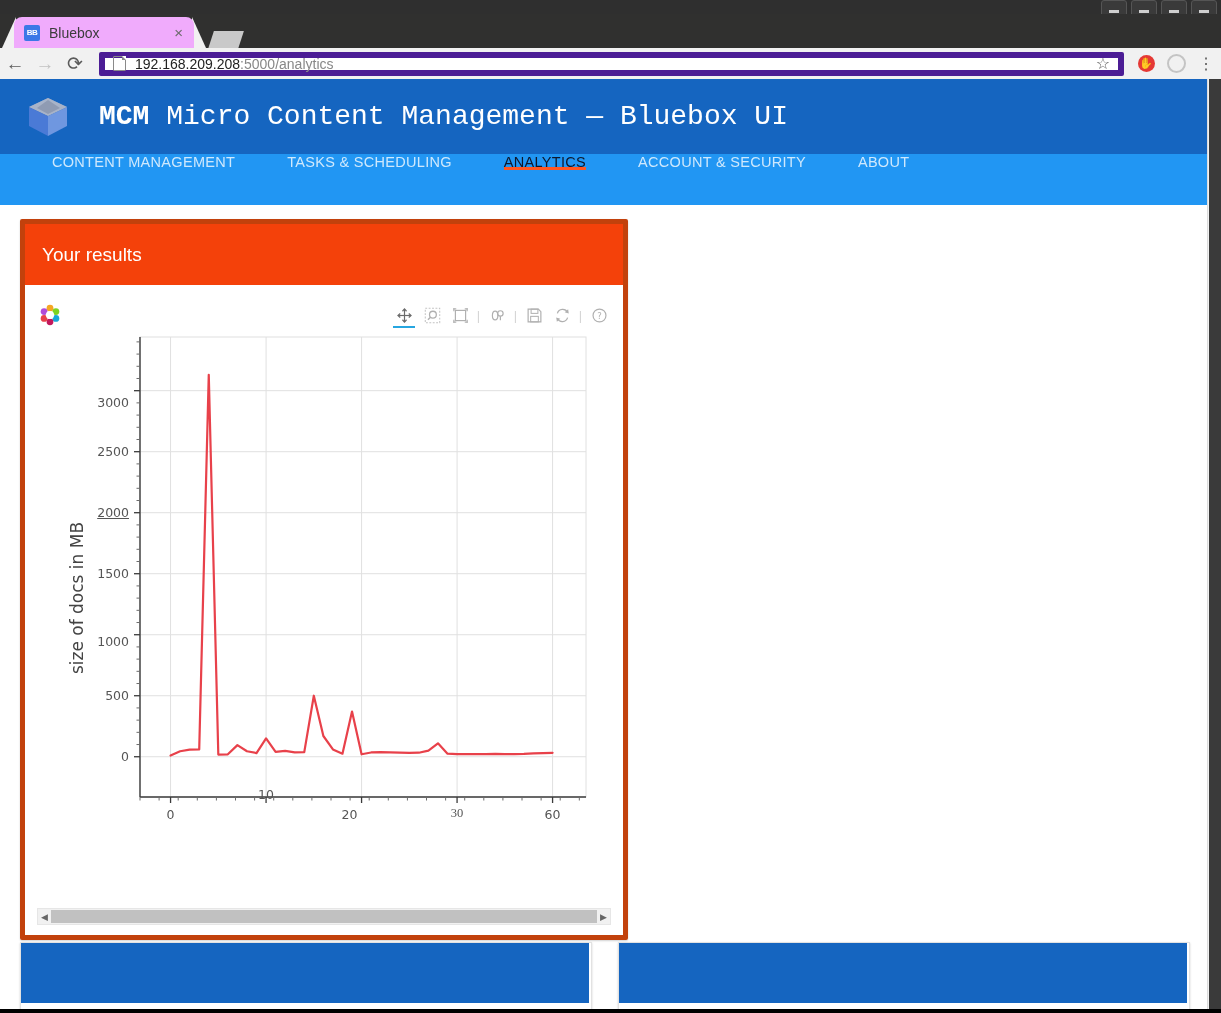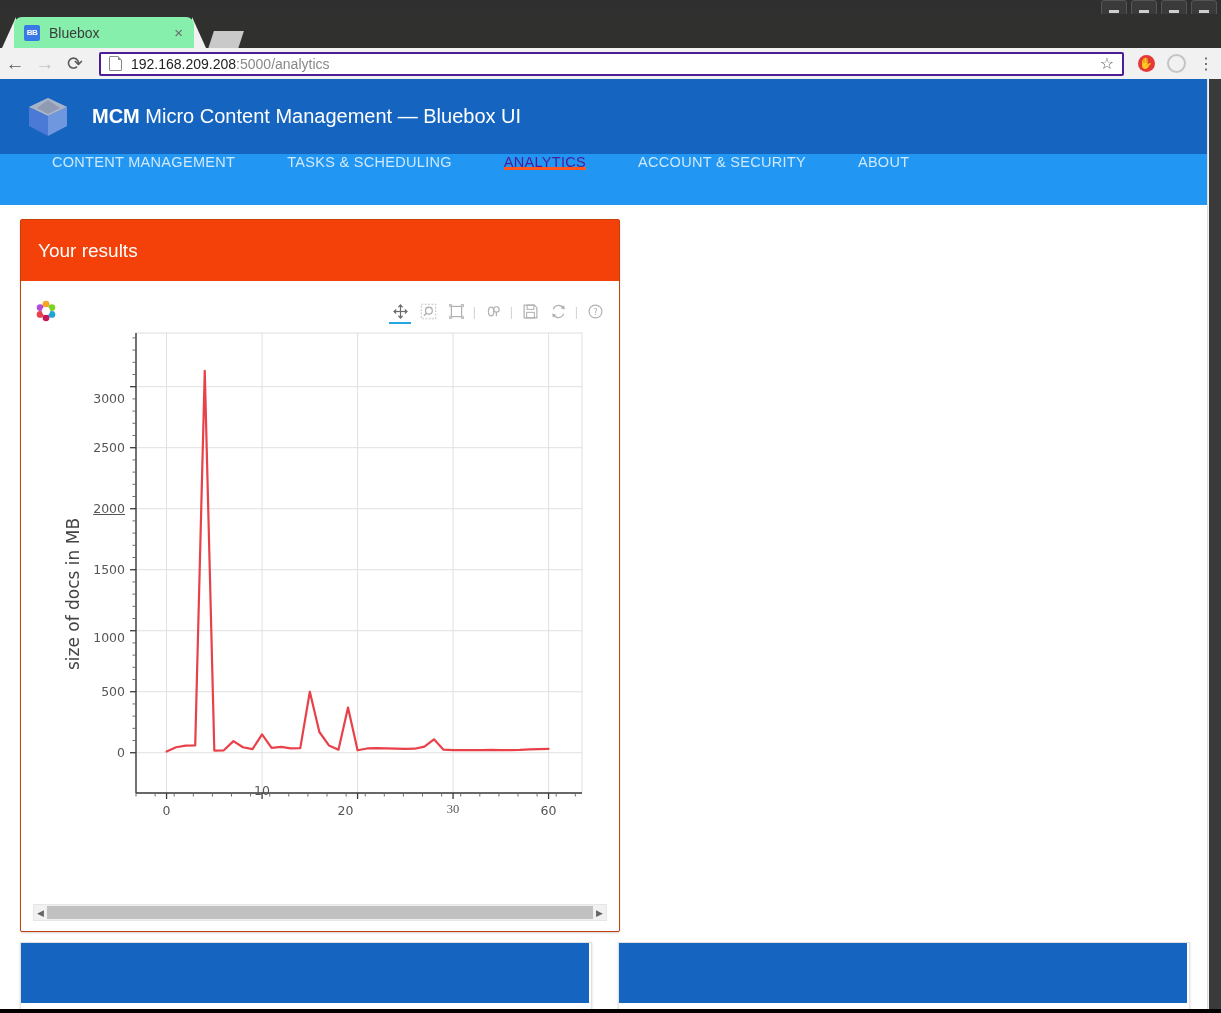--- a/index.html
+++ b/index.html
@@ -26,21 +26,21 @@
     width: 10px; height: 3px; background: #cfcfcf; display: block;
   }
   .win-btn.close i { background: #cfcfcf; }
 
   .tabstrip {
     position: absolute; left: 0; top: 14px; width: 1221px; height: 34px;
     background: #30302f;
   }
   .tab {
     position: absolute; left: 14px; top: 3px; width: 180px; height: 31px;
-    background: #86efac;
+    background: #f0abfc;
     border-radius: 8px 8px 0 0;
     display: flex; align-items: center; padding: 0 8px 0 10px; box-sizing: border-box;
   }
   .tab-left-skew, .tab-right-skew {
     position: absolute; top: 3px; width: 14px; height: 31px; background: #f1f1f1;
   }
   .tab-left-skew { left: 2px; clip-path: polygon(100% 0, 100% 100%, 0 100%); }
   .tab-right-skew { left: 192px; clip-path: polygon(0 0, 100% 100%, 0 100%); }
   .tab-favicon {
     width: 16px; height: 16px; background: #3b78e7; border-radius: 2px;
@@ -61,21 +61,21 @@
     position: absolute; left: 0; top: 48px; width: 1221px; height: 31px;
     background: #f1f1f1; display: flex; align-items: center;
   }
   .nav-ico {
     width: 30px; height: 30px; display: flex; align-items: center; justify-content: center;
     font-size: 19px; color: #5b5b5b;
   }
   .nav-ico.disabled { color: #c2c2c2; }
   .omnibox {
     flex: 1 1 auto; height: 24px; margin: 0 7px 0 9px;
-    background: #fff; border: 2px solid #4c1d95; border-radius: 2px;
+    background: #fff; border: 6px solid #4c1d95; border-radius: 2px;
     display: flex; align-items: center; padding: 0 8px; box-sizing: border-box;
   }
   .page-ico { width: 11px; height: 13px; border: 1px solid #8a8a8a; border-radius: 1px; position: relative; flex: 0 0 auto;}
   .page-ico:after{content:"";position:absolute;right:-1px;top:-1px;border-width:0 4px 4px 0;border-style:solid;border-color:#fff #fff #8a8a8a #8a8a8a;}
   .url { margin-left: 9px; font-size: 14px; color: #222; white-space: nowrap; }
   .url .dim { color: #888; }
   .star { font-size: 16px; color: #5b5b5b; }
   .ext-adblock {
     width: 17px; height: 17px; border-radius: 50%; background: #e53935;
     display: flex; align-items: center; justify-content: center; color: #fff; font-size: 11px;
@@ -86,44 +86,44 @@
   
   .viewport {
     position: absolute; left: 0; top: 79px; width: 1209px; height: 930px;
     background: #fff; overflow: hidden;
   }
   .pagehead {
     background: #1565c0; height: 75px; display: flex; align-items: center; padding-left: 26px;
   }
   .logo-box { width: 44px; height: 44px; position: relative; flex: 0 0 auto; }
   .brand {
-    margin-left: 22px; font-size: 20px; color: #ffffff; white-space: nowrap;
-    font-family: Liberation Sans, sans-serif;
+    margin-left: 29px; font-size: 28px; color: #ffffff; white-space: nowrap;
+    font-family: Liberation Mono, monospace;
   }
   .brand b { font-weight: bold; }
   .brand span.sub { font-weight: normal; }
 
   .navbar {
     background: #2196f3; height: 51px; display: flex; align-items: flex-start; padding-left: 26px;
   }
   .navtab {
     display: flex; align-items: center; padding: 0 26px; font-size: 14.5px;
     color: rgba(255,255,255,.78); letter-spacing: .3px; position: relative; white-space: nowrap;
   }
-  .navtab.active { color: #4c1d95; }
+  .navtab.active { color: #0f172a; }
   .navtab.active:after {
     content: ""; position: absolute; left: 26px; right: 26px; bottom: 0; height: 3px;
     background: #ff5722;
   }
 
   .content { position: relative; background: #fff; padding: 14px 0 0 0; height: 804px; }
 
   .card {
     position: absolute; left: 20px; top: 14px; width: 598px;
-    background: #fff; border: 1px solid #c2410c; box-shadow: 0 1px 2px rgba(0,0,0,.18);
+    background: #fff; border: 5px solid #c2410c; box-shadow: 0 1px 2px rgba(0,0,0,.18);
     border-radius: 2px;
   }
   .card-head {
     background: #f4410a; color: #fff; height: 61px; display: flex; align-items: center;
     padding-left: 17px; font-size: 19px;
   }
   .card-body { position: relative; height: 650px; }
 
   
   .bk-toolbar {

